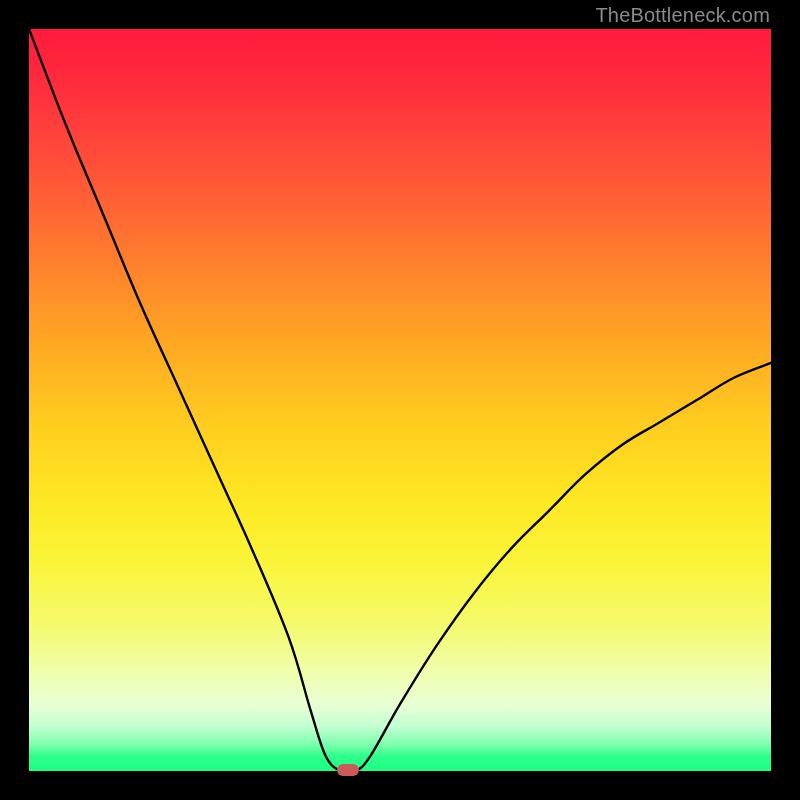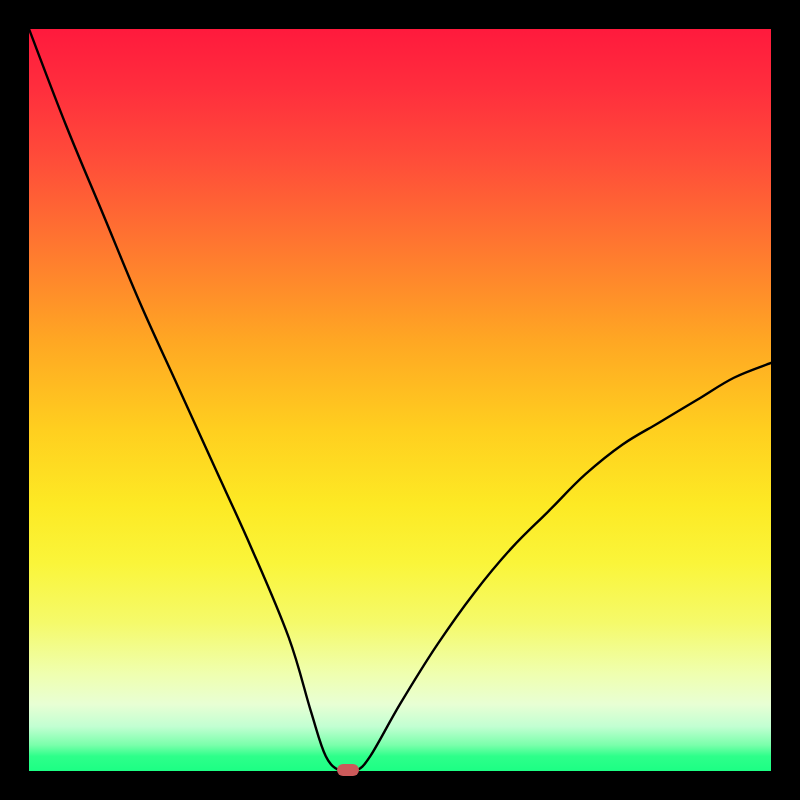--- a/index.html
+++ b/index.html
@@ -62,19 +62,20 @@
     width: 22px;
     height: 12px;
     background: #cc5a5a;
     border-radius: 6px;
   }
 </style>
 </head>
 <body>
 
 <div class="canvas">
+  <div class="watermark">TheBottleneck.com</div>
   <div class="plot-area">
     <svg class="curve" viewBox="0 0 742 742" preserveAspectRatio="none">
       <path id="curve-path" fill="none" stroke="#000" stroke-width="2.4" stroke-linecap="round" stroke-linejoin="round" d="M 0.0 0.0 C 6.7 17.4, 23.7 63.1, 37.1 96.5 C 50.5 129.9, 60.8 153.4, 74.2 185.5 C 87.6 217.6, 97.9 243.8, 111.3 274.5 C 124.7 305.3, 135.0 326.8, 148.4 356.2 C 161.8 385.5, 172.1 408.4, 185.5 437.8 C 198.9 467.2, 209.2 488.7, 222.6 519.4 C 236.0 550.1, 249.0 579.1, 259.7 608.4 C 270.4 637.8, 275.3 661.3, 282.0 682.6 C 288.6 704.0, 291.5 716.5, 296.8 727.2 C 302.1 737.8, 306.3 739.3, 311.6 742.0 C 317.0 744.7, 321.1 744.7, 326.5 742.0 C 331.8 739.3, 333.3 739.2, 341.3 727.2 C 349.3 715.1, 359.0 695.3, 371.0 675.2 C 383.0 655.2, 394.7 635.9, 408.1 615.9 C 421.5 595.8, 431.8 581.3, 445.2 563.9 C 458.6 546.6, 468.9 534.1, 482.3 519.4 C 495.7 504.7, 506.0 495.7, 519.4 482.3 C 532.8 468.9, 543.1 457.2, 556.5 445.2 C 569.9 433.2, 580.2 424.9, 593.6 415.5 C 607.0 406.2, 617.3 401.3, 630.7 393.3 C 644.1 385.2, 654.4 379.0, 667.8 371.0 C 681.2 363.0, 691.5 355.4, 704.9 348.7 C 718.3 342.1, 735.3 336.6, 742.0 333.9"></path>
     </svg>
     <div class="marker" id="marker" style="left: 308.06px; top: 735px;"></div>
   </div>
 </div>
 
 </body></html>

